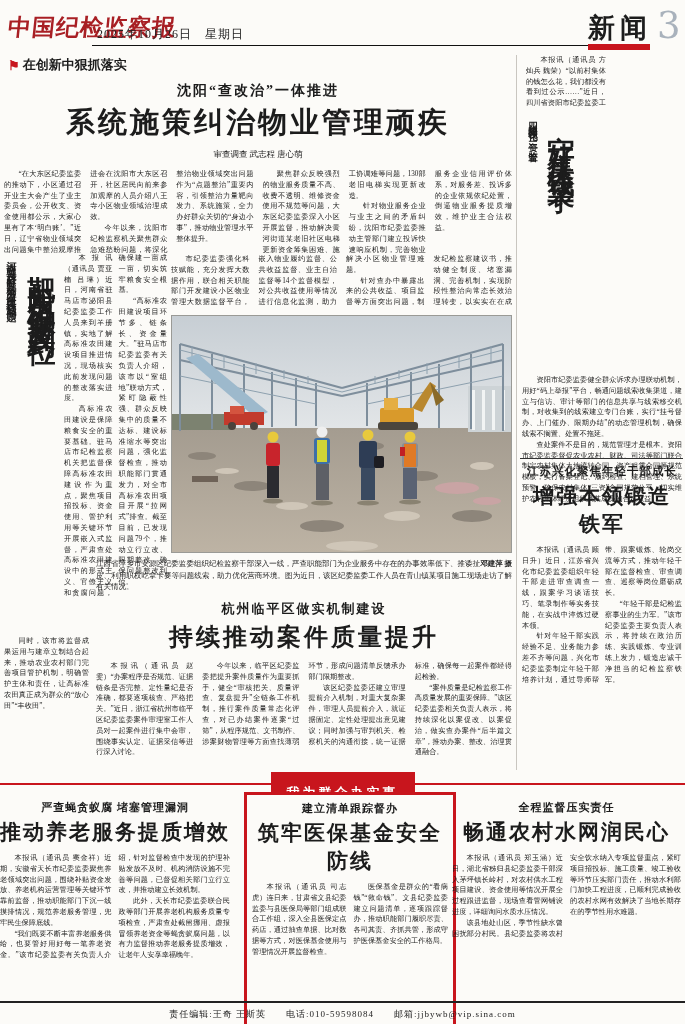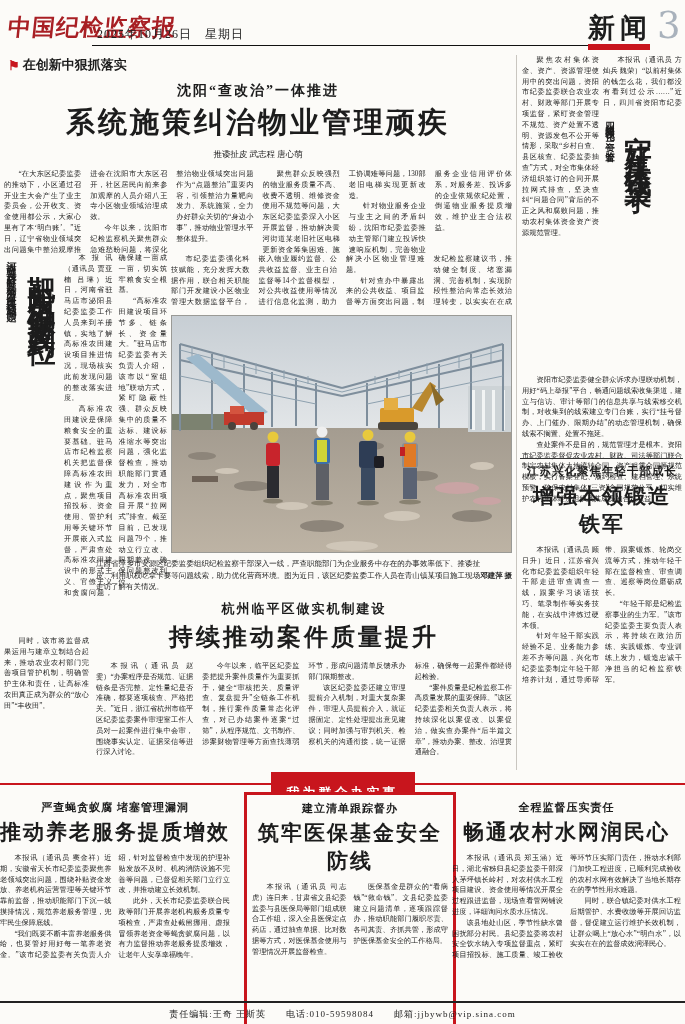--- a/index.html
+++ b/index.html
@@ -32,21 +32,21 @@
   
   .henan{position:absolute;left:4px;top:253px;width:163px;height:378px;display:flex;}
   .v-kicker{writing-mode:vertical-rl;font-size:10px;font-weight:bold;letter-spacing:3px;height:360px;margin-right:2px;}
   .henan-title{writing-mode:vertical-rl;font-size:28px;font-weight:bold;font-family:"DejaVu Sans",sans-serif;
                letter-spacing:7px;height:375px;margin:0 4px 0 2px;}
   .henan-body{flex:1;height:375px;column-count:2;column-gap:6px;}
   .henan-tail{position:absolute;left:4px;top:636px;width:85px;height:134px;}
   
   .photo{position:absolute;left:171px;top:315px;width:341px;height:238px;border:1px solid #9a9a96;box-sizing:border-box;}
   .caption{position:absolute;left:96px;top:558px;width:416px;font-size:7.5px;line-height:1.55;text-align:justify;}
-  .credit{float:right;font-weight:bold;margin-top:12px;}
+  .credit{float:right;font-weight:bold;}
   
   .hangzhou{position:absolute;left:96px;top:600px;width:416px;}
   .hz-kicker{font-size:13px;letter-spacing:2px;}
   .hz-title{font-size:24px;letter-spacing:3px;margin-top:3px;}
   .hz-body{margin-top:8px;height:108px;column-count:4;column-gap:9px;}
   
   .right-rule{position:absolute;left:516px;top:55px;width:1px;height:715px;background:#c9c6c0;}
   .sichuan{position:absolute;left:522px;top:55px;width:160px;}
   .sc-top{display:flex;}
   .sc-leftcol{width:78px;height:260px;font-size:7.2px;line-height:1.5;text-align:justify;overflow:hidden;}
@@ -92,21 +92,21 @@
   <div class="page-number">3</div>
 
   <div class="flag-line">
     <span class="flag-ico">⚑</span>
     <span>在创新中狠抓落实</span>
   </div>
 
   <div class="main-art">
     <div class="kicker-c main-kicker">沈阳“查改治”一体推进</div>
     <div class="title-c main-title">系统施策纠治物业管理顽疾</div>
-    <div class="main-byline">推诿扯皮 武志程 唐心萌</div>
+    <div class="main-byline">审查调查 武志程 唐心萌</div>
     <div class="body-txt main-body">
         <p class="para">“在大东区纪委监委的推动下，小区通过召开业主大会产生了业主委员会，公开收支、资金使用都公示，大家心里有了本‘明白账’。”近日，辽宁省物业领域突出问题集中整治观摩推进会在沈阳市大东区召开，社区居民向前来参加观摩的人员介绍八王寺小区物业领域治理成效。</p>
         <p class="para">今年以来，沈阳市纪检监察机关聚焦群众急难愁盼问题，将深化整治物业领域突出问题作为“点题整治”重要内容，引领整治力量靶向发力、系统施策，全力办好群众关切的“身边小事”，推动物业管理水平整体提升。</p>
         <p class="para">聚焦群众反映强烈的物业服务质量不高、收费不透明、维修资金使用不规范等问题，大东区纪委监委深入小区开展监督，推动解决黄河街道某老旧社区电梯更新资金筹集困难、施工协调难等问题，130部老旧电梯实现更新改造。</p>
         <p class="para">针对物业服务企业与业主之间的矛盾纠纷，沈阳市纪委监委推动主管部门建立投诉快速响应机制，完善物业服务企业信用评价体系，对服务差、投诉多的企业依规依纪处置，倒逼物业服务提质增效，维护业主合法权益。</p>
       </div>
   </div>
   <div class="body-txt main-cont">
       <p class="para">市纪委监委强化科技赋能，充分发挥大数据作用，联合相关职能部门开发建设小区物业管理大数据监督平台，嵌入物业履约监督、公共收益监督、业主自治监督等14个监督模型，对公共收益使用等情况进行信息化监测，助力解决小区物业管理难题。</p>
       <p class="para">针对查办中暴露出来的公共收益、项目监督等方面突出问题，制发纪检监察建议书，推动健全制度、堵塞漏洞、完善机制，实现阶段性整治向常态长效治理转变，以实实在在成效回应群众关切、守护群众利益。</p>
@@ -256,23 +256,20 @@
         <p class="para">本报讯（通讯员 赵雯）“办案程序是否规范、证据链条是否完整、定性量纪是否准确，都要逐项核查、严格把关。”近日，浙江省杭州市临平区纪委监委案件审理室工作人员对一起案件进行集中会审，围绕事实认定、证据采信等进行深入讨论。</p>
         <p class="para">今年以来，临平区纪委监委把提升案件质量作为重要抓手，健全“审核把关、质量评查、复盘提升”全链条工作机制，推行案件质量常态化评查，对已办结案件逐案“过筛”，从程序规范、文书制作、涉案财物管理等方面查找薄弱环节，形成问题清单反馈承办部门限期整改。</p>
         <p class="para">该区纪委监委还建立审理提前介入机制，对重大复杂案件，审理人员提前介入，就证据固定、定性处理提出意见建议；同时加强与审判机关、检察机关的沟通衔接，统一证据标准，确保每一起案件都经得起检验。</p>
         <p class="para">“案件质量是纪检监察工作高质量发展的重要保障。”该区纪委监委相关负责人表示，将持续深化以案促改、以案促治，做实查办案件“后半篇文章”，推动办案、整改、治理贯通融合。</p>
       </div>
   </div>
 
   <div class="right-rule"></div>
   <div class="sichuan">
     <div class="sc-top">
-      <div class="sc-leftcol">
-          <p class="para">聚焦农村集体资金、资产、资源管理使用中的突出问题，资阳市纪委监委联合农业农村、财政等部门开展专项监督，紧盯资金管理不规范、资产处置不透明、资源发包不公开等情形，采取“乡村自查、县区核查、纪委监委抽查”方式，对全市集体经济组织签订的合同开展拉网式排查，坚决查纠“问题合同”背后的不正之风和腐败问题，推动农村集体资金资产资源规范管理。</p>
-        </div>
       <div class="sc-right">
         <div class="sc-intro">
           <p class="para">本报讯（通讯员 方灿兵 魏荣）“以前村集体的钱怎么花，我们都没有看到过公示……”近日，四川省资阳市纪委监委工作人员在某村走访时收到群众反映。</p>
         </div>
         <div class="sc-heads">
           <div class="sc-kicker">四川资阳强化“三资”监管</div>
           <div class="sc-title">守好集体钱袋子</div>
         </div>
       </div>
     </div>
@@ -311,20 +308,19 @@
         <p class="para">本报讯（通讯员 司志虎）连日来，甘肃省文县纪委监委与县医保局等部门组成联合工作组，深入全县医保定点药店，通过抽查单据、比对数据等方式，对医保基金使用与管理情况开展监督检查。</p>
         <p class="para">医保基金是群众的“看病钱”“救命钱”。文县纪委监委建立问题清单，逐项跟踪督办，推动职能部门履职尽责、各司其责、齐抓共管，形成守护医保基金安全的工作格局。</p>
       </div>
   </div>
   <div class="bot bot-right">
     <div class="kicker-c bot-kicker">全程监督压实责任</div>
     <div class="title-c bot-title">畅通农村水网润民心</div>
     <div class="body-txt bot-body">
         <p class="para">本报讯（通讯员 郑玉涵）近日，湖北省秭归县纪委监委干部深入茅坪镇长岭村，对农村供水工程项目建设、资金使用等情况开展全过程跟进监督，现场查看管网铺设进度，详细询问水质水压情况。</p>
         <p class="para">该县地处山区，季节性缺水曾困扰部分村民。县纪委监委将农村安全饮水纳入专项监督重点，紧盯项目招投标、施工质量、竣工验收等环节压实部门责任，推动水利部门加快工程进度，已顺利完成验收的农村水网有效解决了当地长期存在的季节性用水难题。</p>
-        <p class="para">同时，联合镇纪委对供水工程后期管护、水费收缴等开展回访监督，督促建立运行维护长效机制，让群众喝上“放心水”“明白水”，以实实在在的监督成效润泽民心。</p>
       </div>
   </div>
 
   <div class="foot-rule"></div>
   <div class="footer">责任编辑:王奇 王斯英　　电话:010-59598084　　邮箱:jjbywb@vip.sina.com</div>
 
 </div>
 
 </body></html>

